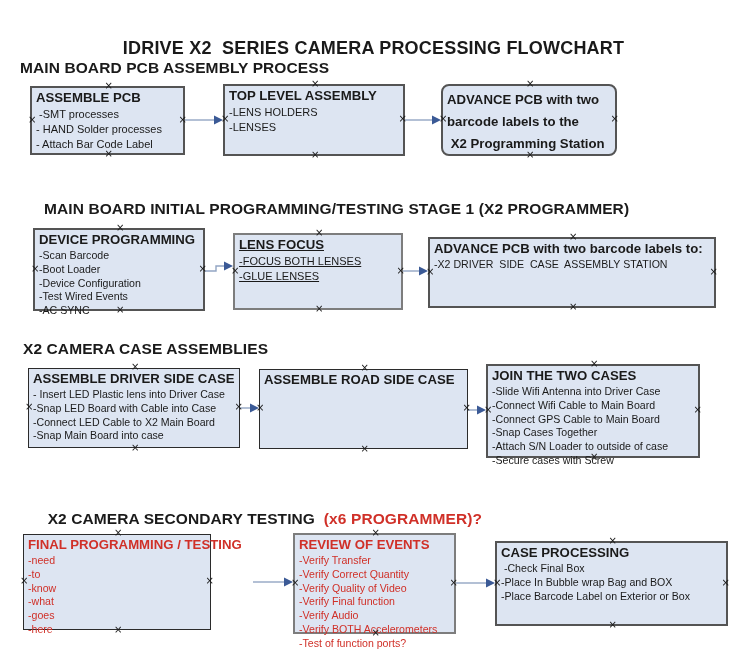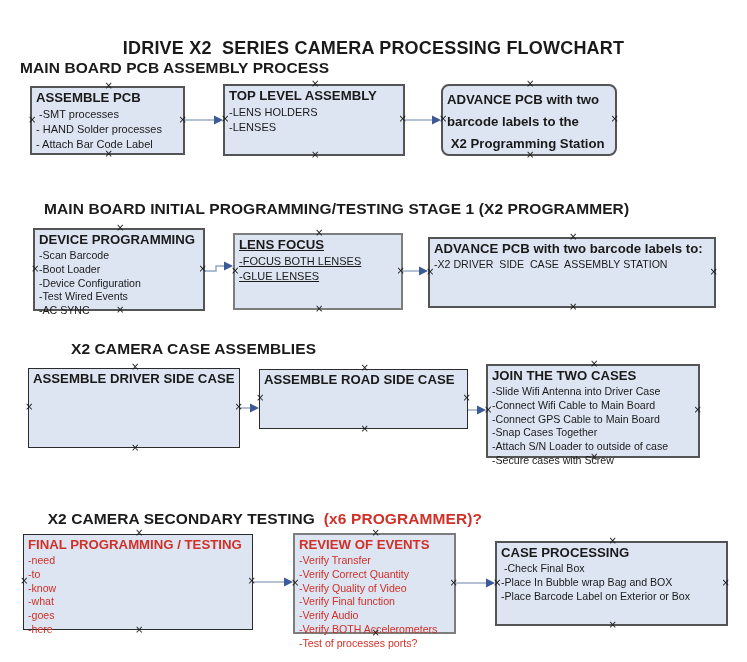--- a/index.html
+++ b/index.html
@@ -141,31 +141,37 @@
 
   <svg class="arrow" style="left:205px;top:258px;" width="28" height="20">
     <polyline points="0,13 11,13 11,8 20,8"></polyline>
     <polygon points="19,3.5 28,8 19,12.5"></polygon>
   </svg>
   <svg class="arrow" style="left:403px;top:263px;" width="25" height="16">
     <line x1="0" y1="8" x2="17" y2="8"></line>
     <polygon points="16,3.5 25,8 16,12.5"></polygon>
   </svg>
 
-  <div class="section-heading" style="left:23px;top:340px;margin-left:48px;">X2 CAMERA CASE ASSEMBLIES</div>
+  <div class="section-heading" style="left:23px;top:340px;">X2 CAMERA CASE ASSEMBLIES</div>
 
   <div class="flow-box thin-border" style="left:28px;top:368px;width:212px;height:80px;">
     <span class="handle h-top"></span>
     <span class="handle h-bottom"></span>
     <span class="handle h-left"></span>
     <span class="handle h-right"></span>
     <div class="box-title">ASSEMBLE DRIVER SIDE CASE</div>
-  </div>
-
-  <div class="flow-box thin-border" style="left:259px;top:369px;width:209px;height:60px;">
+    <div class="box-lines">
+        <div class="box-line">- Insert LED Plastic lens into Driver Case</div>
+        <div class="box-line">-Snap LED Board with Cable into Case</div>
+        <div class="box-line">-Connect LED Cable to X2 Main Board</div>
+        <div class="box-line">-Snap Main Board into case</div>
+      </div>
+  </div>
+
+  <div class="flow-box thin-border" style="left:259px;top:369px;width:209px;height:80px;">
     <span class="handle h-top"></span>
     <span class="handle h-bottom"></span>
     <span class="handle h-left"></span>
     <span class="handle h-right"></span>
     <div class="box-title">ASSEMBLE ROAD SIDE CASE</div>
   </div>
 
   <div class="flow-box" style="left:486px;top:364px;width:214px;height:94px;">
     <span class="handle h-top"></span>
     <span class="handle h-bottom"></span>
@@ -188,21 +194,21 @@
   </svg>
   <svg class="arrow" style="left:468px;top:402px;" width="18" height="16">
     <line x1="0" y1="8" x2="10" y2="8"></line>
     <polygon points="9,3.5 18,8 9,12.5"></polygon>
   </svg>
 
   <div class="section-heading" style="left:30px;top:492px;">
     <span>X2 CAMERA SECONDARY TESTING  </span><span class="red-part">(x6 PROGRAMMER)?</span>
   </div>
 
-  <div class="flow-box thin-border red-box" style="left:23px;top:534px;width:230px;height:96px;">
+  <div class="flow-box thin-border red-box" style="left:23px;top:534px;width:188px;height:96px;">
     <span class="handle h-top"></span>
     <span class="handle h-bottom"></span>
     <span class="handle h-left"></span>
     <span class="handle h-right"></span>
     <div class="box-title">FINAL PROGRAMMING / TESTING</div>
     <div class="box-lines">
         <div class="box-line">-need</div>
         <div class="box-line">-to</div>
         <div class="box-line">-know</div>
         <div class="box-line">-what</div>
@@ -217,21 +223,21 @@
     <span class="handle h-left"></span>
     <span class="handle h-right"></span>
     <div class="box-title">REVIEW OF EVENTS</div>
     <div class="box-lines">
         <div class="box-line">-Verify Transfer</div>
         <div class="box-line">-Verify Correct Quantity</div>
         <div class="box-line">-Verify Quality of Video</div>
         <div class="box-line">-Verify Final function</div>
         <div class="box-line">-Verify Audio</div>
         <div class="box-line">-Verify BOTH Accelerometers</div>
-        <div class="box-line">-Test of processes ports?</div>
+        <div class="box-line">-Test of function ports?</div>
       </div>
   </div>
 
   <div class="flow-box" style="left:495px;top:541px;width:233px;height:85px;">
     <span class="handle h-top"></span>
     <span class="handle h-bottom"></span>
     <span class="handle h-left"></span>
     <span class="handle h-right"></span>
     <div class="box-title">CASE PROCESSING</div>
     <div class="box-lines">

